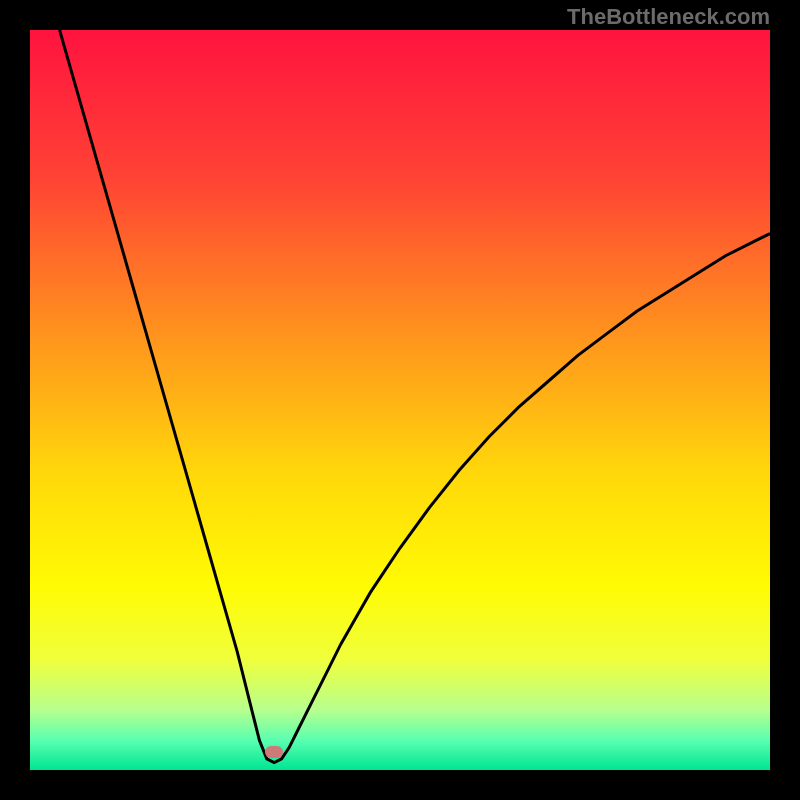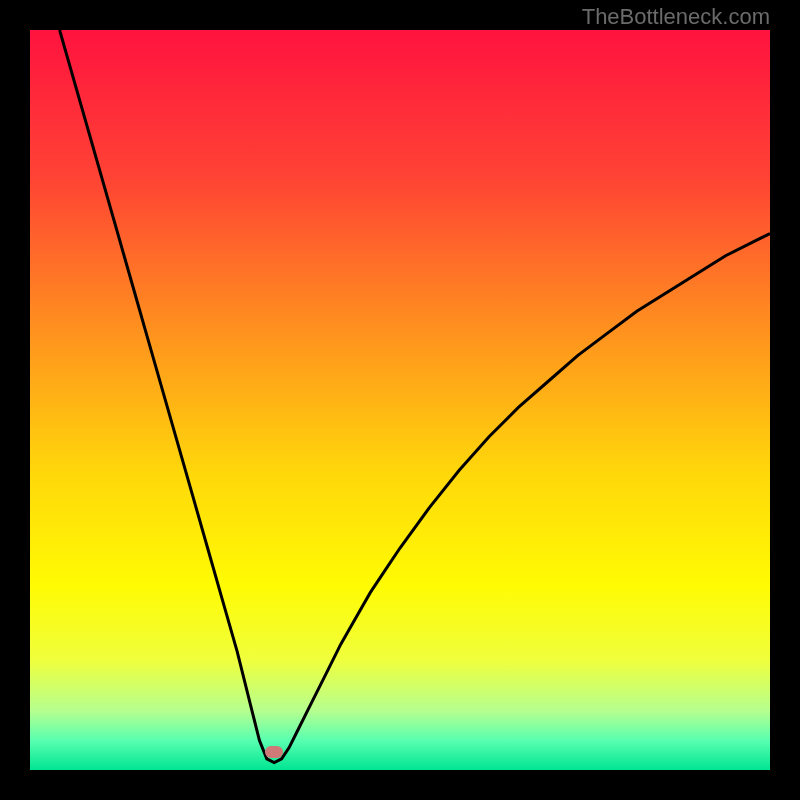--- a/index.html
+++ b/index.html
@@ -43,21 +43,21 @@
     height: 12px;
     border-radius: 6px;
     transform: translate(-50%, -50%);
   }
   .watermark {
     position: absolute;
     top: 4px;
     right: 30px;
     color: #6b6b6b;
     font-size: 22px;
-    font-weight: 400;
+    font-weight: 700;
   }
 </style>
 </head>
 <body>
 
 <div class="frame">
 
   <div class="plot-area">
 
     <svg class="gradient-bg" viewBox="0 0 740 740" preserveAspectRatio="none">

